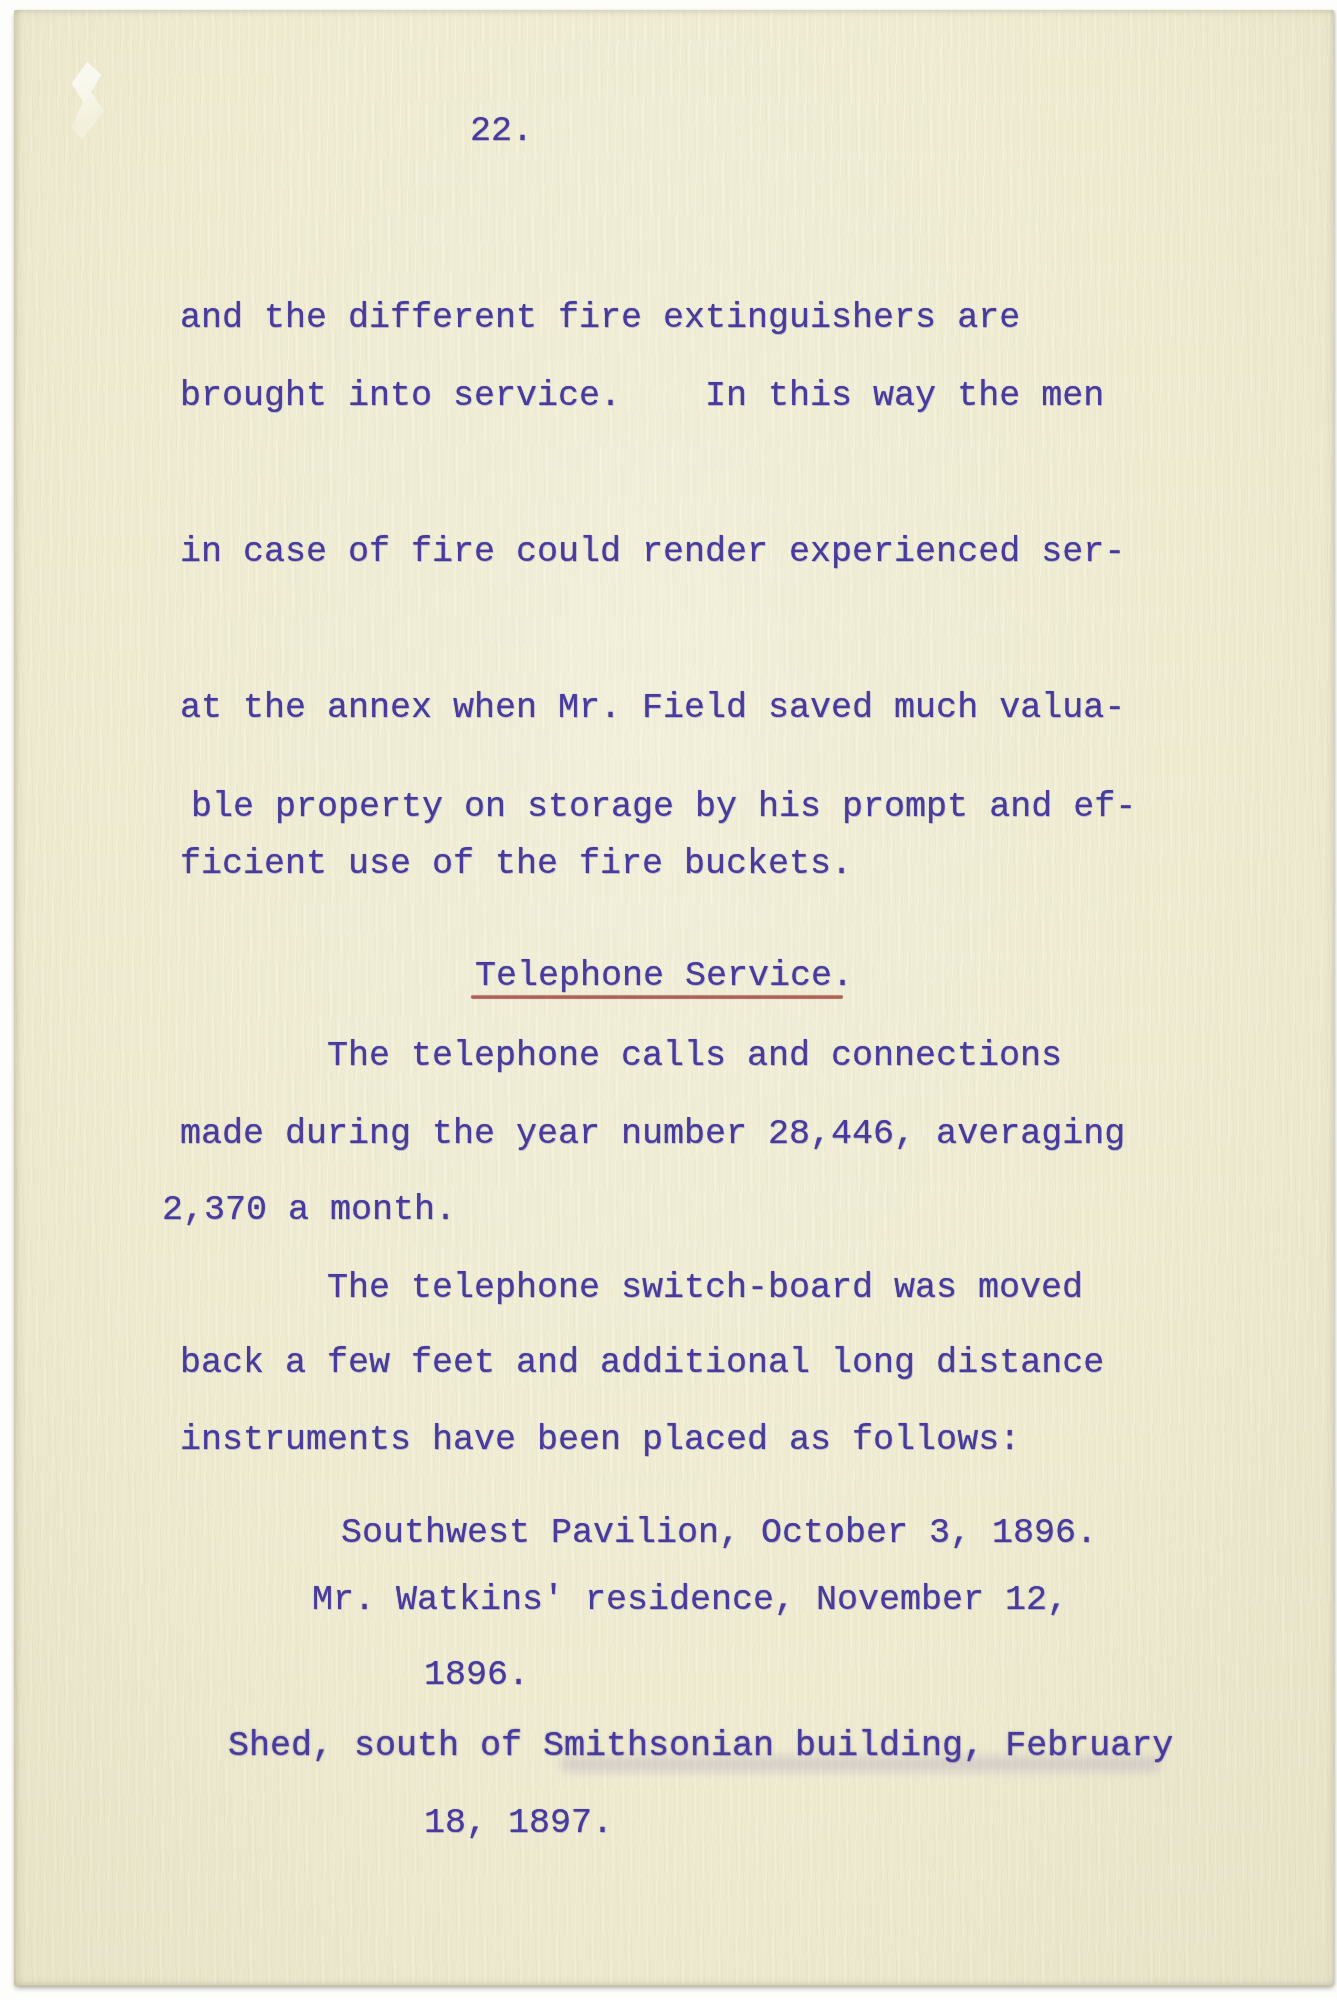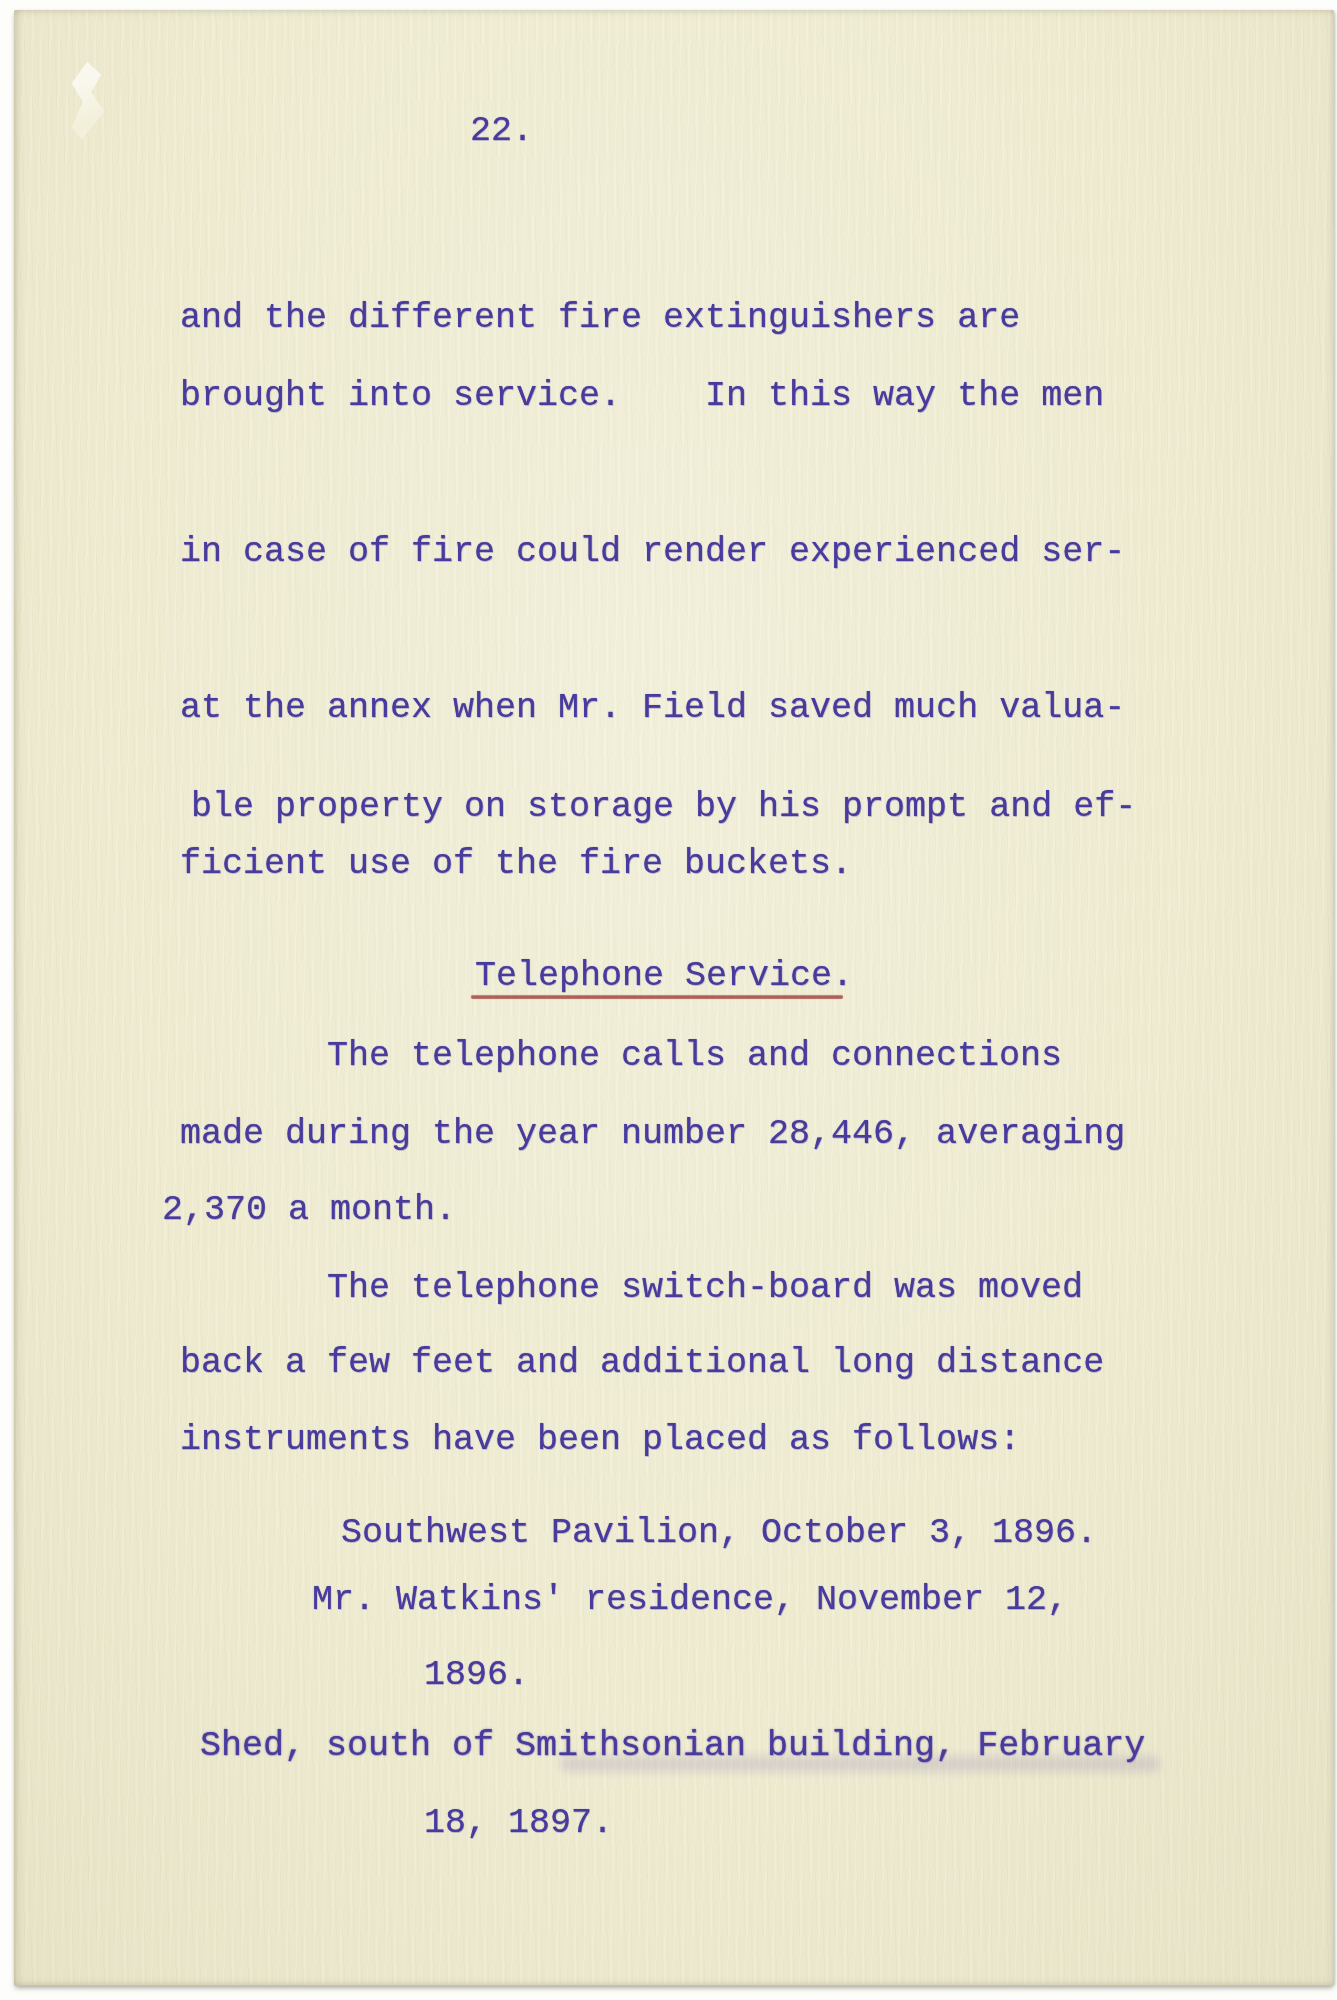--- a/index.html
+++ b/index.html
@@ -63,20 +63,21 @@
   .smudge{
     position:absolute;
     left:560px;top:1756px;
     width:600px;height:16px;
     background:rgba(110,90,170,0.17);
     filter:blur(4px);
     border-radius:8px;
   }
   .smudged{
     text-shadow:0 0 1px rgba(72,59,157,0.65), 0 0 2.5px rgba(90,70,165,0.40), 0.6px 0.6px 0.4px rgba(72,59,157,0.25);
+    margin-left:28px;
   }
 </style>
 </head>
 <body>
 
 <div class="canvas">
   <div class="paper">
     <div class="defect" style="left:46px;top:52px;"></div>
   </div>
 

